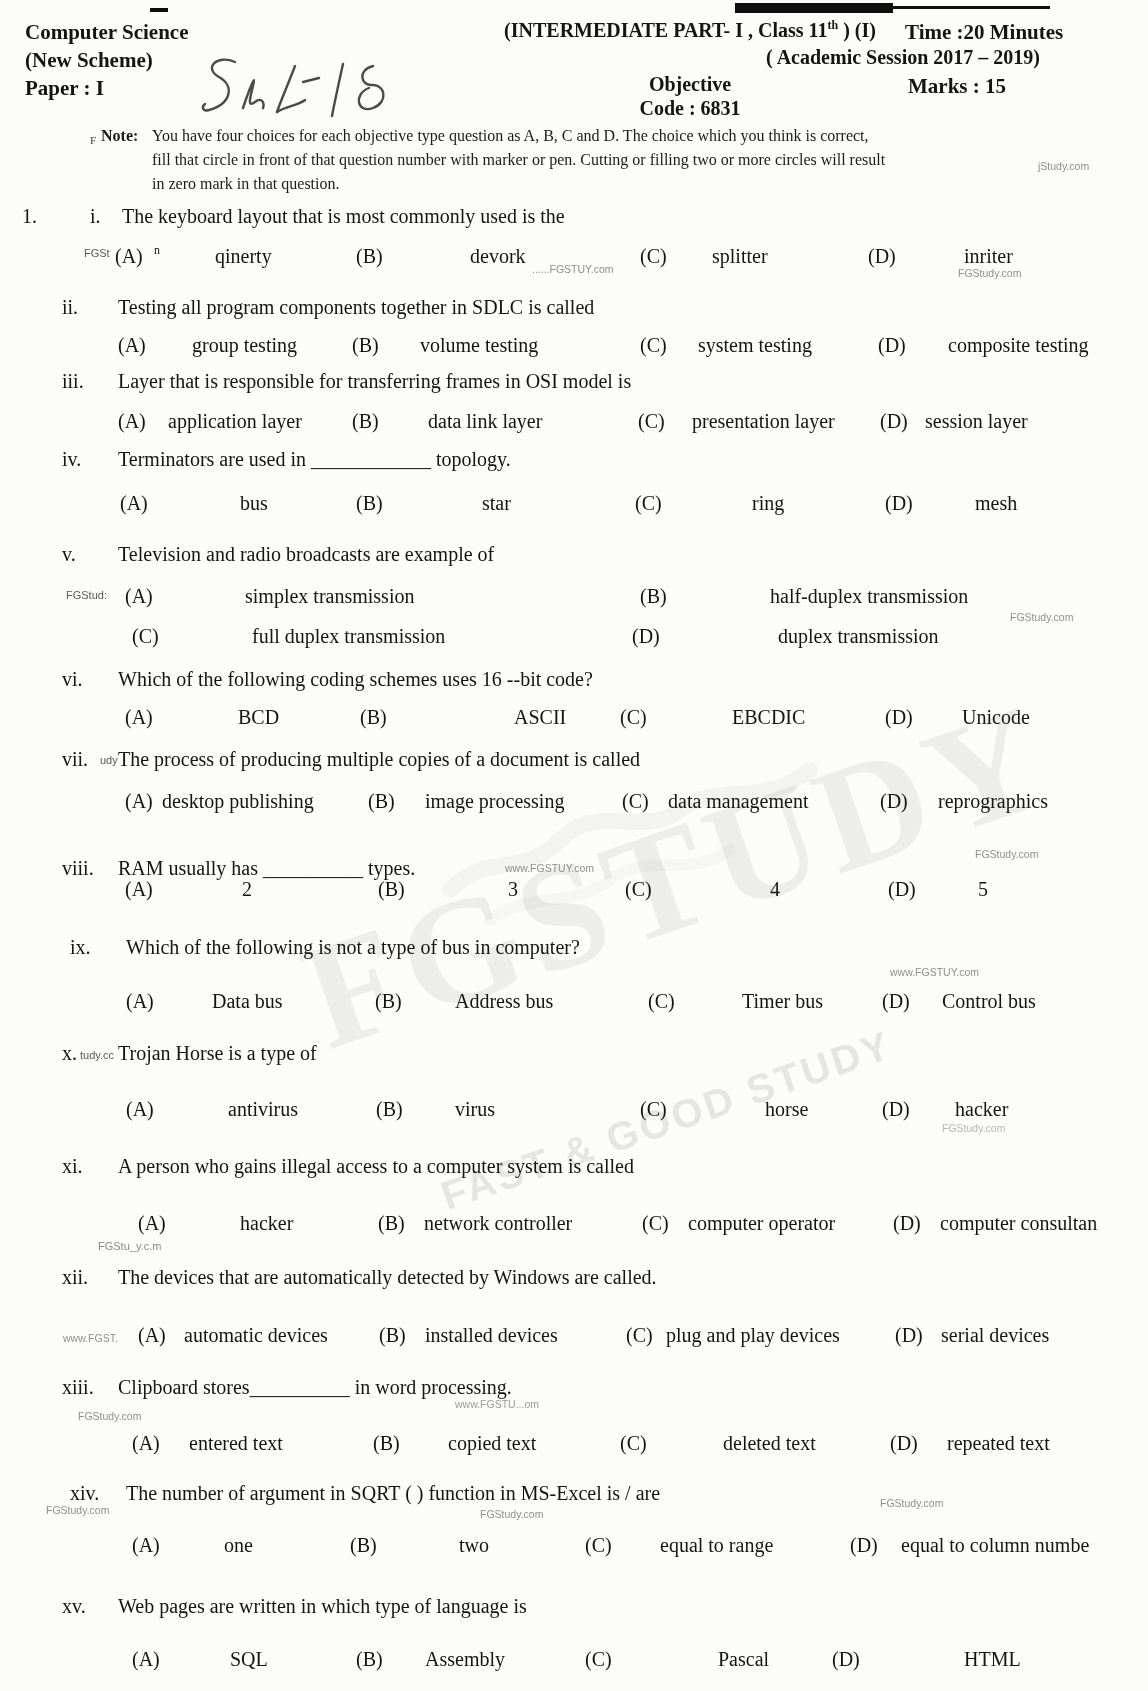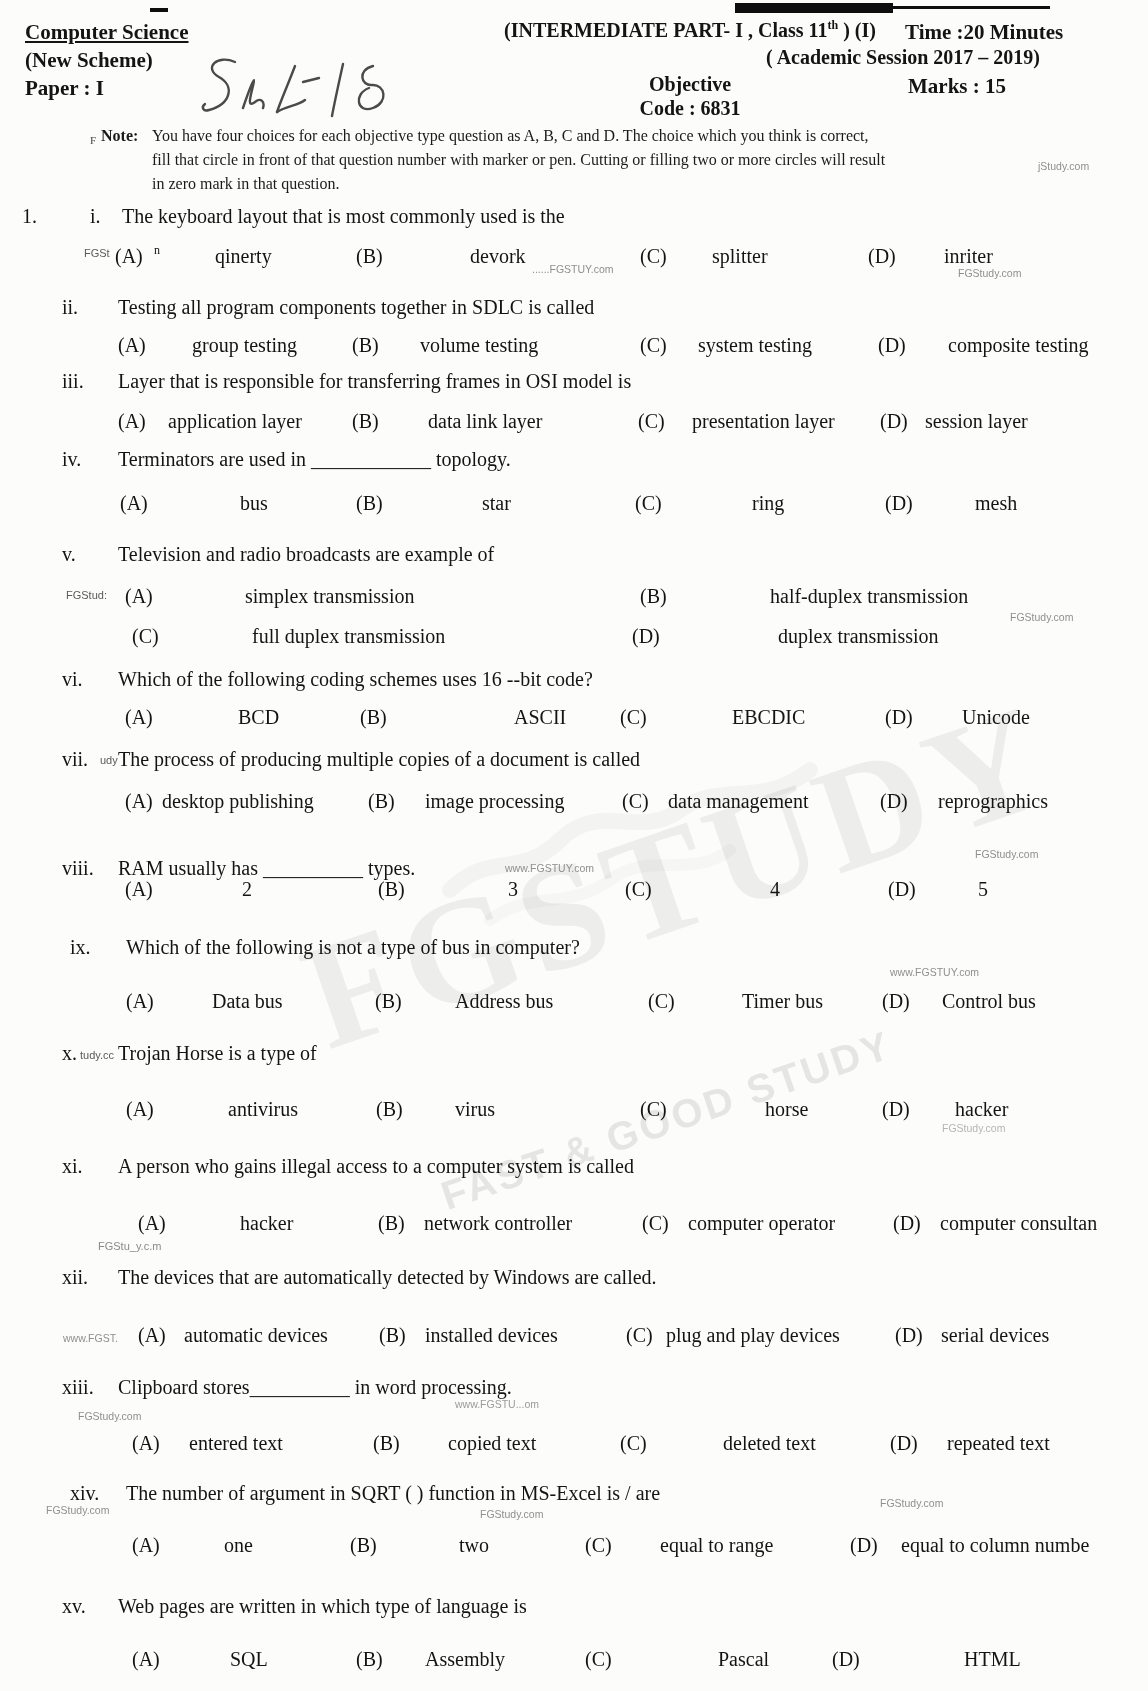--- a/index.html
+++ b/index.html
@@ -47,21 +47,21 @@
   <div class="abs blackbar" style="left:735px;top:3px;width:158px;height:10px;"></div>
   <div class="abs blackbar" style="left:890px;top:6px;width:160px;height:3px;"></div>
 
   <div class="bigwm" style="left:290px;top:790px;">FGSTUDY</div>
   <div class="tagwm" style="left:430px;top:1098px;">FAST &amp; GOOD STUDY</div>
   <svg class="squiggle" style="left:430px;top:740px;" width="440" height="190" viewBox="0 0 440 190">
     <path d="M20,150 C60,110 90,140 130,100 C170,60 210,100 250,70 C290,40 330,70 380,30" stroke="rgba(0,0,0,0.07)" stroke-width="16" fill="none" stroke-linecap="round"></path>
     <path d="M60,180 C100,150 140,170 180,140 C220,110 260,140 300,110" stroke="rgba(0,0,0,0.05)" stroke-width="12" fill="none" stroke-linecap="round"></path>
   </svg>
 
-  <div class="abs hleft" style="left:25px;top:20px;text-decoration:underline;">Computer Science</div>
+  <div class="abs hleft" style="left:25px;top:20px;">Computer Science</div>
   <div class="abs hleft" style="left:25px;top:48px;">(New Scheme)</div>
   <div class="abs hleft" style="left:25px;top:76px;">Paper : I</div>
 
   <div class="abs hcenter" style="top:18px;"><span>(INTERMEDIATE PART- I , Class 11</span><sup>th</sup><span> )  (I)</span></div>
   <div class="abs hcenter" style="top:46px;text-align:right;">( Academic Session 2017 – 2019)</div>
   <div class="abs hcenter" style="top:73px;">Objective</div>
   <div class="abs hcenter" style="top:97px;">Code :  6831</div>
 
   <div class="abs hright" style="left:905px;top:20px;">Time :20 Minutes</div>
   <div class="abs hright" style="left:908px;top:74px;">Marks : 15</div>
@@ -94,21 +94,21 @@
     <span class="wmdark" style="left:84px;top:2px;">FGSt</span>
     <span class="letter" style="left:115px;">(A)</span>
     <span class="supn" style="left:154px;">n</span>
     <span class="olabel" style="left:215px;">qinerty</span>
     <span class="letter" style="left:356px;">(B)</span>
     <span class="olabel" style="left:470px;">devork</span>
     <span class="wm" style="left:532px;top:18px;">......FGSTUY.com</span>
     <span class="letter" style="left:640px;">(C)</span>
     <span class="olabel" style="left:712px;">splitter</span>
     <span class="letter" style="left:868px;">(D)</span>
-    <span class="olabel" style="left:944px;text-align:right;">inriter</span>
+    <span class="olabel" style="left:964px;text-align:right;">inriter</span>
     <span class="wm" style="left:958px;top:22px;">FGStudy.com</span>
   </div>
 
   <div class="qline" style="top:296px;">
     <span class="roman">ii.</span>
     <span class="qtext">Testing all program components together in SDLC is called</span>
   </div>
   <div class="optrow" style="top:334px;">
     <span class="letter" style="left:118px;">(A)</span>
     <span class="olabel" style="left:192px;">group testing</span>

